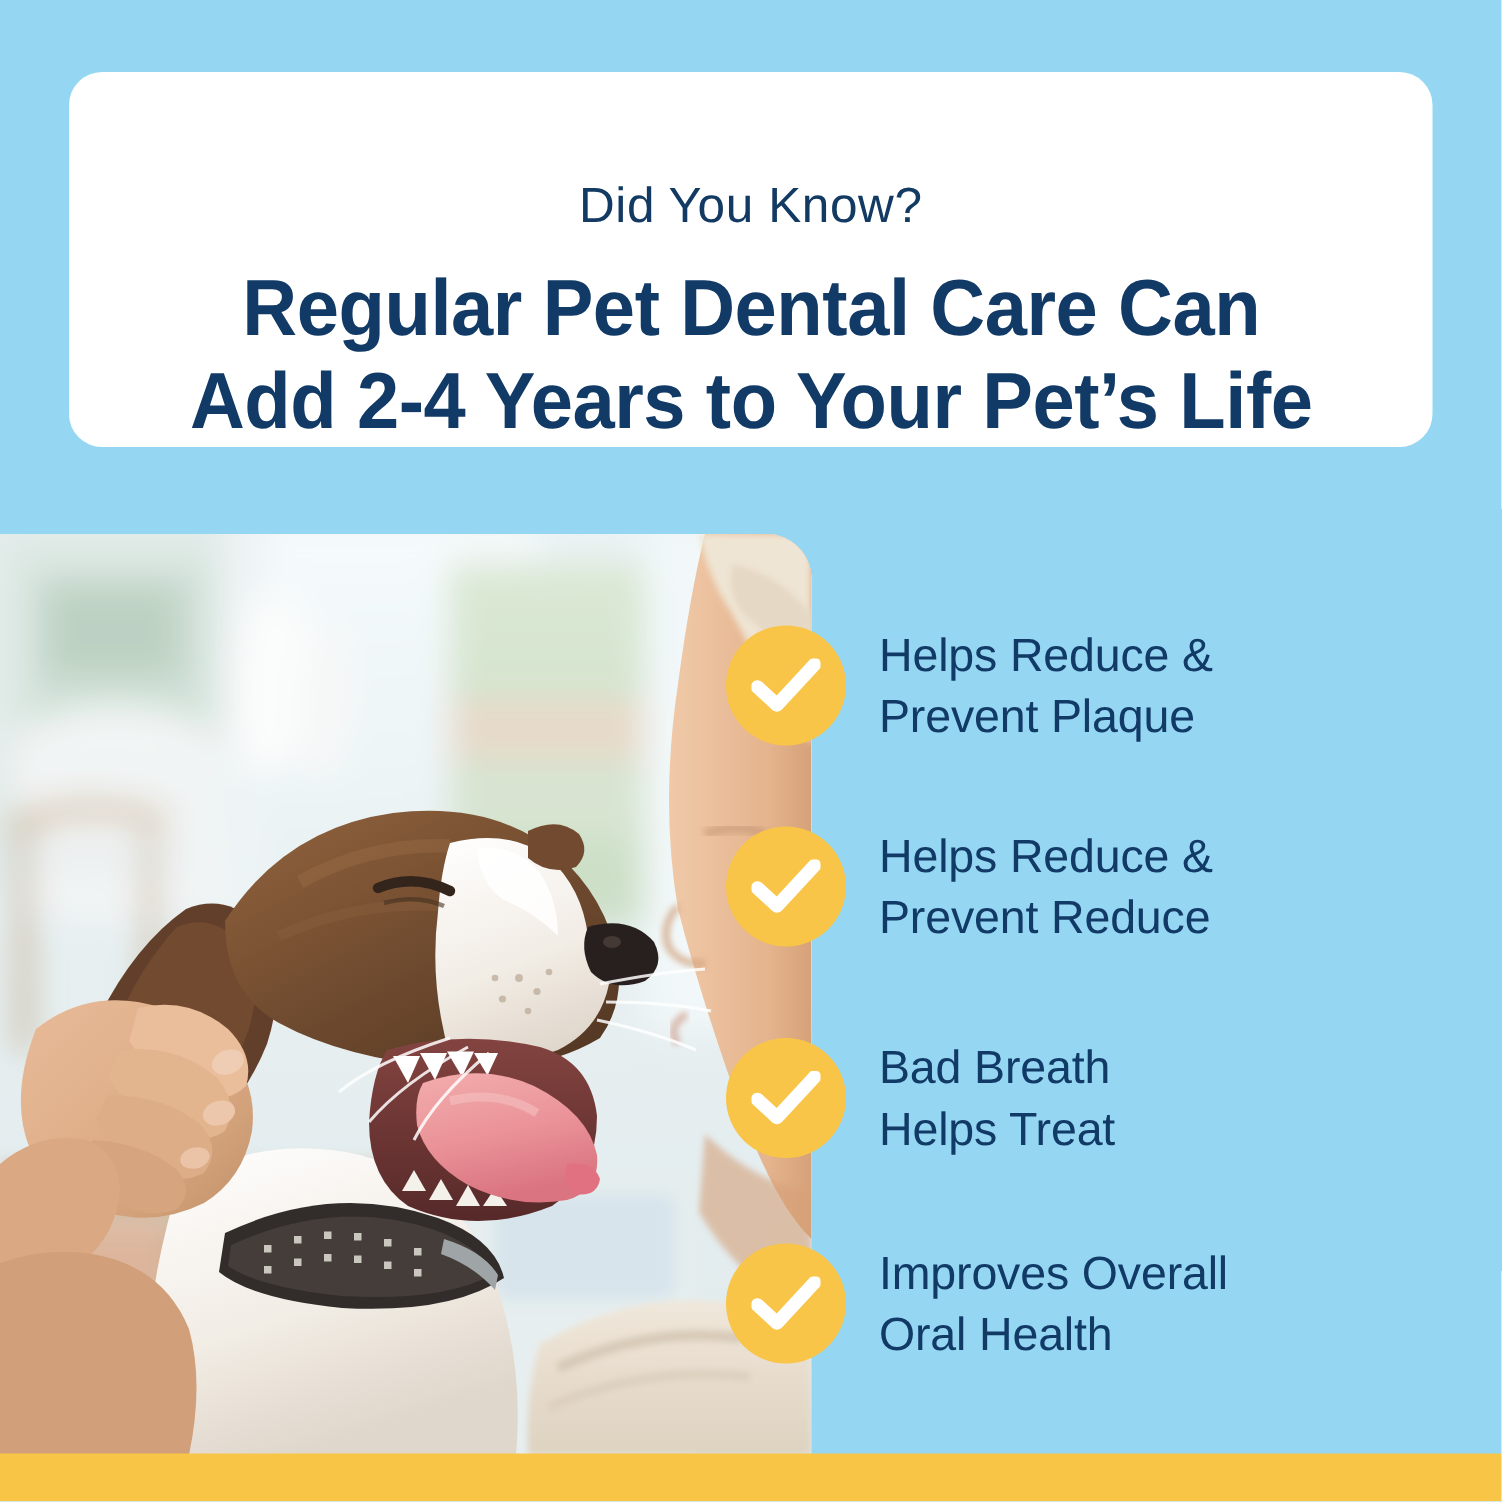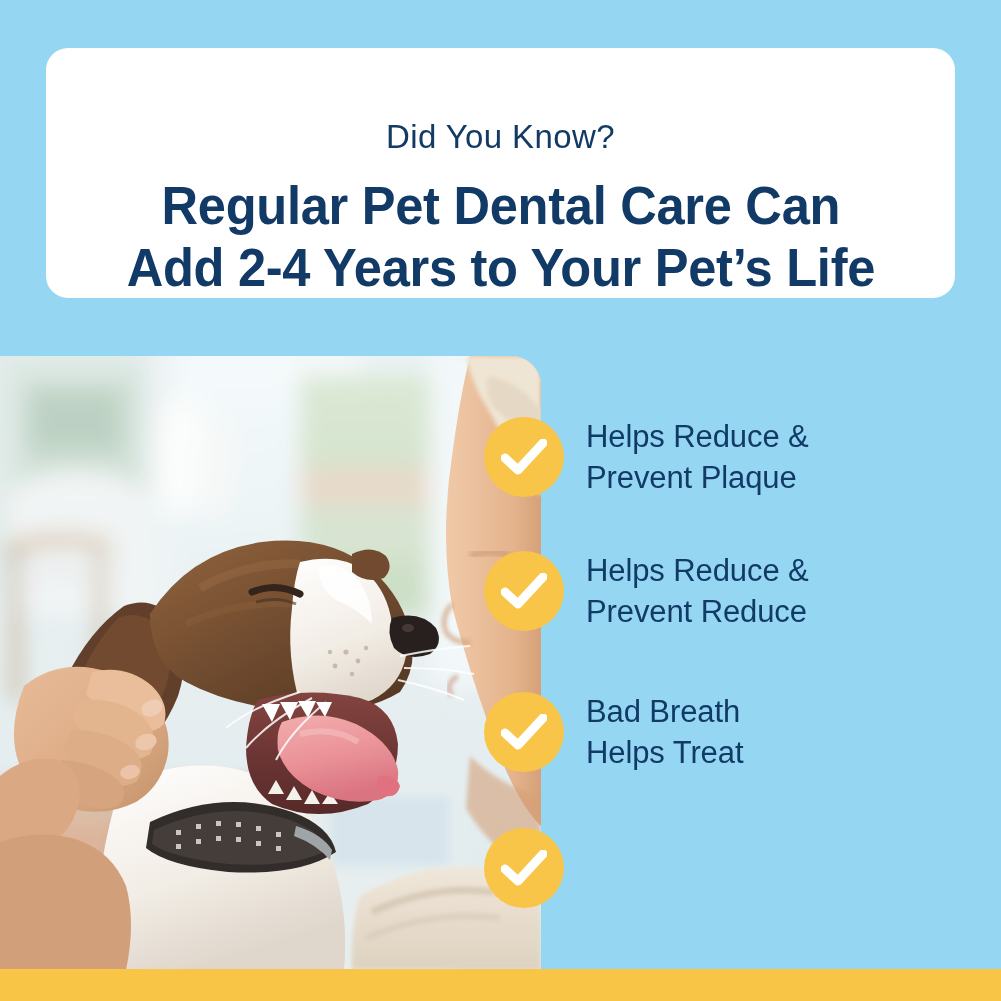--- a/index.html
+++ b/index.html
@@ -389,19 +389,23 @@
         <span class="ln">Helps Treat</span>
       </div>
     </div>
 
     <div class="benefit-row r3">
       <div class="check-badge">
         <svg width="46" height="36" viewBox="0 0 46 36" aria-hidden="true">
           <path d="M4 19 L17 31 L42 4" fill="none" stroke="#ffffff" stroke-width="9" stroke-linecap="round" stroke-linejoin="round"></path>
         </svg>
       </div>
+      <div class="benefit-text">
+        <span class="ln"><span>Improves </span><b>Overall</b></span>
+        <span class="ln"><b>Oral Health</b></span>
+      </div>
     </div>
 
   </div>
 
   <div class="bottom-bar"></div>
 
 </div>
 
 </body></html>

